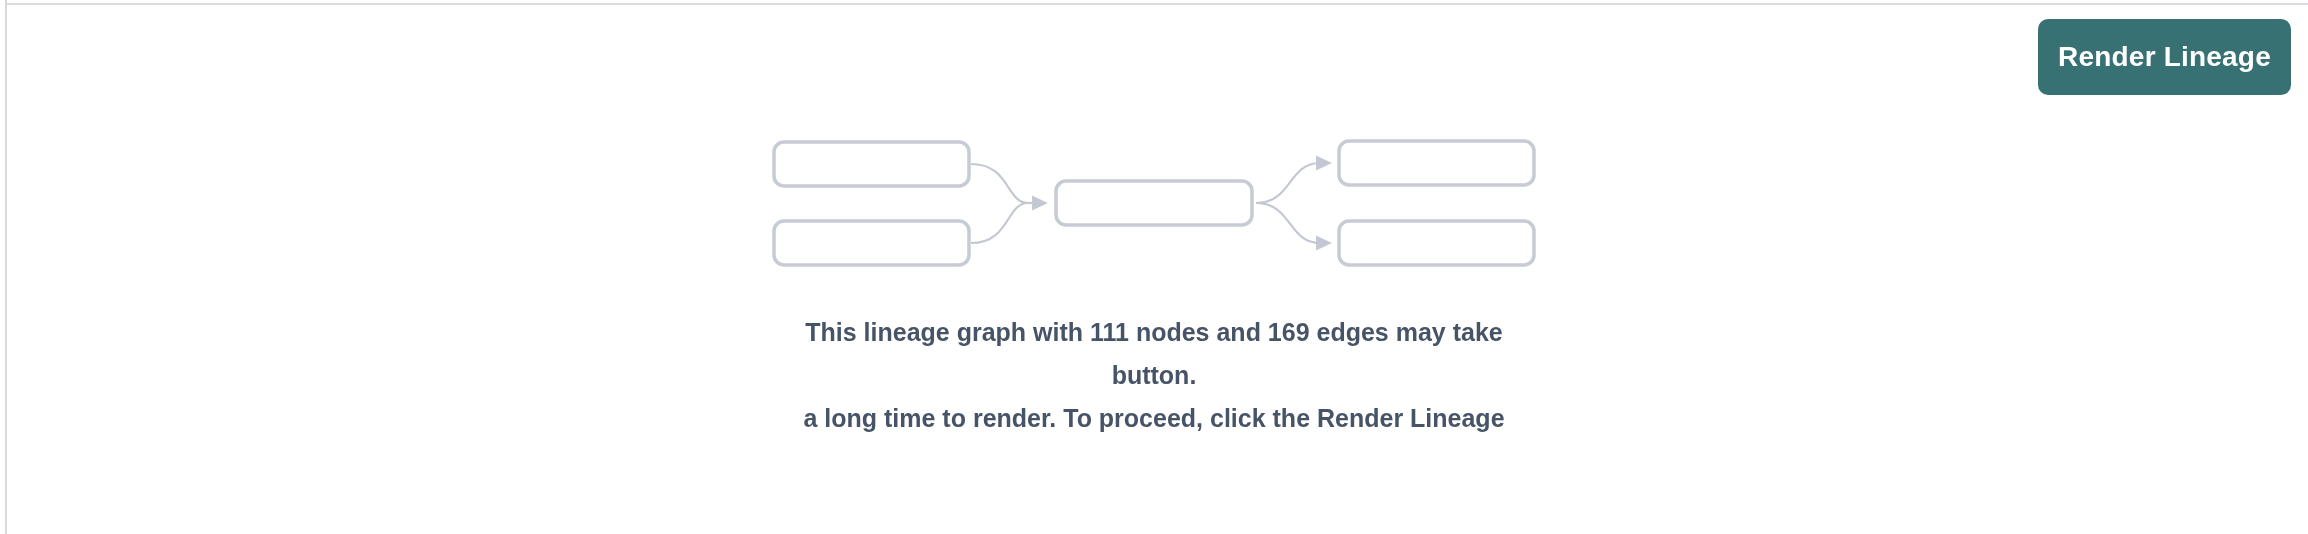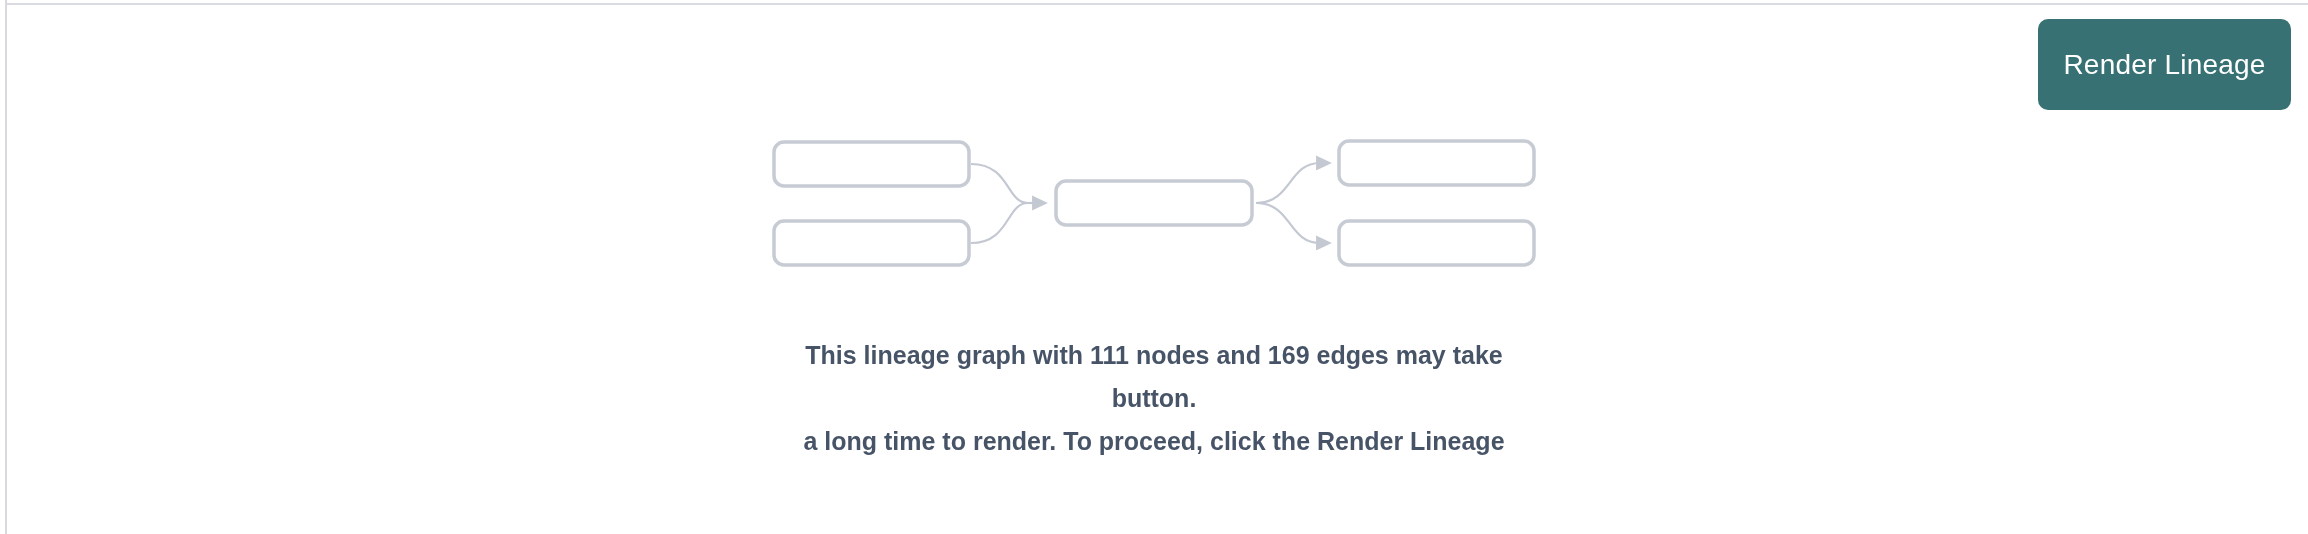--- a/index.html
+++ b/index.html
@@ -25,46 +25,46 @@
     position: absolute;
     top: 0; bottom: 0; left: 5px;
     width: 2px;
     background: #d8d9de;
   }
   .render-btn {
     position: absolute;
     top: 19px;
     right: 17px;
     width: 253px;
-    height: 91px;
+    height: 76px;
     border: none;
     border-radius: 10px;
     background: #377173;
     color: #ffffff;
     font-family: "Liberation Sans", "DejaVu Sans", sans-serif;
     font-size: 28px;
-    font-weight: 400;
+    font-weight: 700;
     letter-spacing: 0.2px;
     display: flex;
     align-items: center;
     justify-content: center;
     cursor: pointer;
   }
   .content {
     position: absolute;
     top: 139px;
     left: 50%;
     transform: translateX(-50%);
     display: flex;
     flex-direction: column;
     align-items: center;
   }
   .illustration { display: block; }
   .message {
-    margin-top: 67px;
+    margin-top: 44px;
     width: 900px;
     text-align: center;
     color: #475467;
     font-size: 25px;
     line-height: 43px;
     font-weight: 700;
   }
 </style>
 </head>
 <body>

